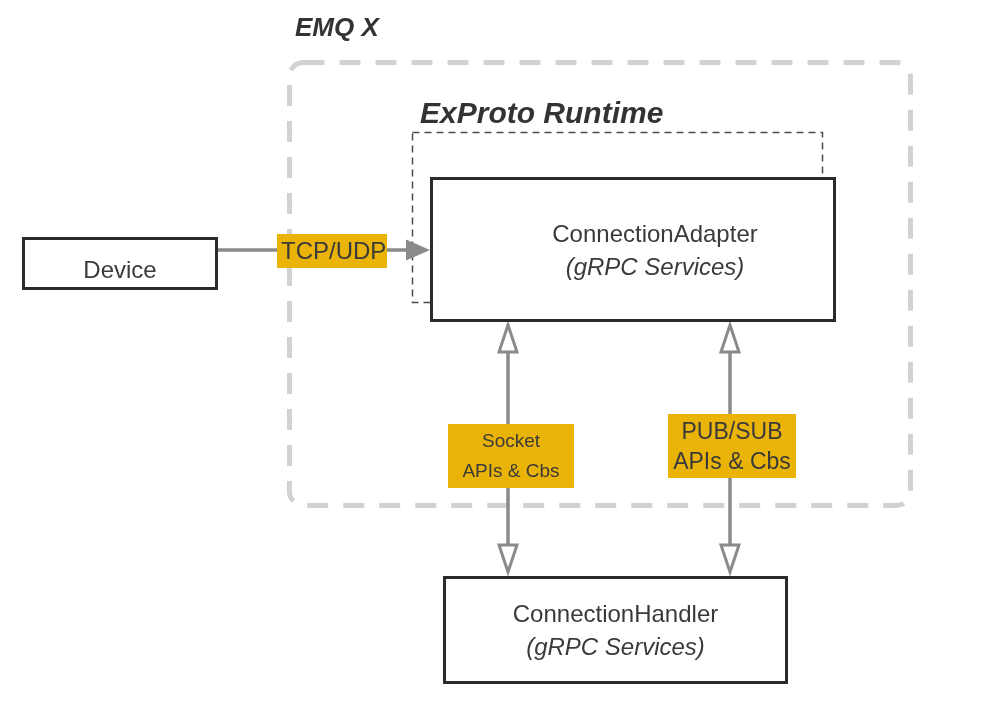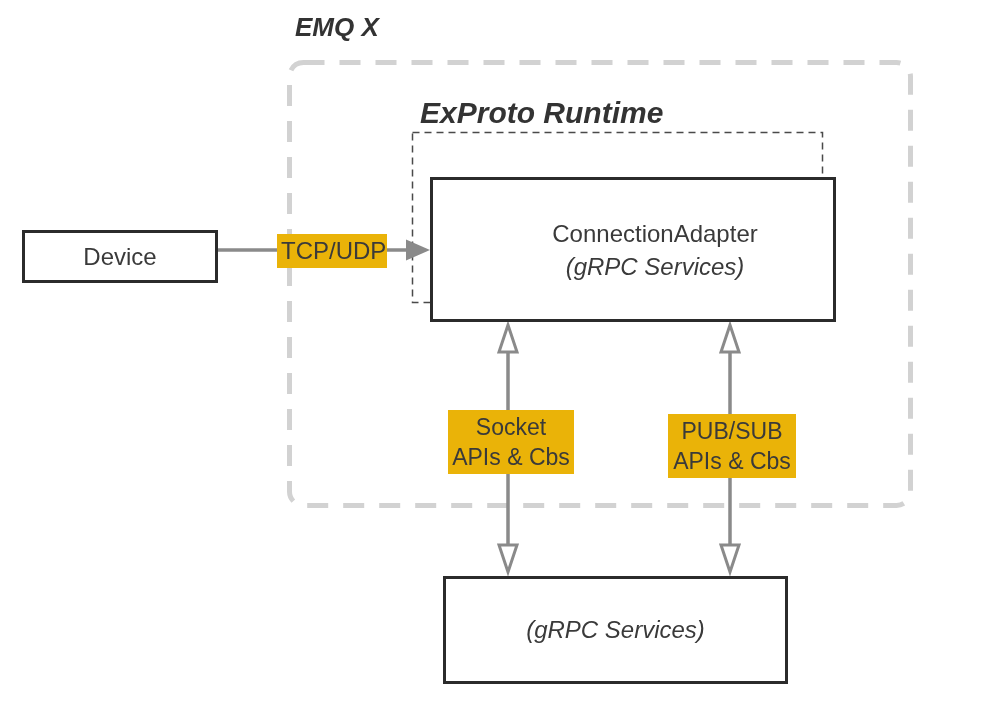--- a/index.html
+++ b/index.html
@@ -16,30 +16,30 @@
   .canvas{position:relative;width:996px;height:716px;background:var(--bg);}
   .layer{position:absolute;left:0;top:0;width:996px;height:716px;}
 
   .group-label{position:absolute;font-style:italic;font-weight:600;color:#333;white-space:nowrap;}
   .emqx-label{left:295px;top:12px;font-size:26px;}
   .exproto-label{left:420px;top:96px;font-size:30px;}
 
   .node{position:absolute;background:#fff;border:3px solid var(--box-border);
         display:flex;flex-direction:column;align-items:center;justify-content:center;
         text-align:center;}
-  .node-device{left:22px;top:230px;width:196px;height:53px;}
+  .node-device{left:22px;top:237px;width:196px;height:53px;justify-content:flex-end;}
   .node-adapter{left:430px;top:177px;width:406px;height:145px;padding-left:44px;}
   .node-handler{left:443px;top:576px;width:345px;height:108px;}
   .node-title{font-size:24px;color:var(--text);line-height:34px;}
   .node-sub{font-size:24px;font-style:italic;color:var(--text);line-height:32px;}
 
   .edge-label{position:absolute;background:#eab308;color:var(--text);text-align:center;
               white-space:nowrap;padding:2px 4px;}
   .tcp-label{left:277px;top:234px;width:110px;font-size:24px;line-height:30px;}
-  .socket-label{left:448px;top:410px;width:126px;font-size:23px;line-height:30px;}
+  .socket-label{left:448px;top:424px;width:126px;font-size:19px;line-height:30px;}
   .pubsub-label{left:668px;top:414px;width:128px;font-size:23px;line-height:30px;}
 </style>
 </head>
 <body>
 
 <div class="canvas">
 
   <svg class="layer" viewBox="0 0 996 716" xmlns="http://www.w3.org/2000/svg">
 
     <rect x="289.5" y="62.5" width="621" height="443" rx="14" ry="14" fill="none" stroke="#d2d2d2" stroke-width="5" stroke-dasharray="21 15"></rect>
@@ -70,20 +70,21 @@
   <div class="node node-device">
     <div class="node-title">Device</div>
   </div>
 
   <div class="node node-adapter">
     <div class="node-title">ConnectionAdapter</div>
     <div class="node-sub">(gRPC Services)</div>
   </div>
 
   <div class="node node-handler">
+    <div class="node-title">ConnectionHandler</div>
     <div class="node-sub">(gRPC Services)</div>
   </div>
 
   <div class="edge-label tcp-label">TCP/UDP</div>
 
   <div class="edge-label socket-label">
     <div>Socket</div>
     <div>APIs &amp; Cbs</div>
   </div>
 

